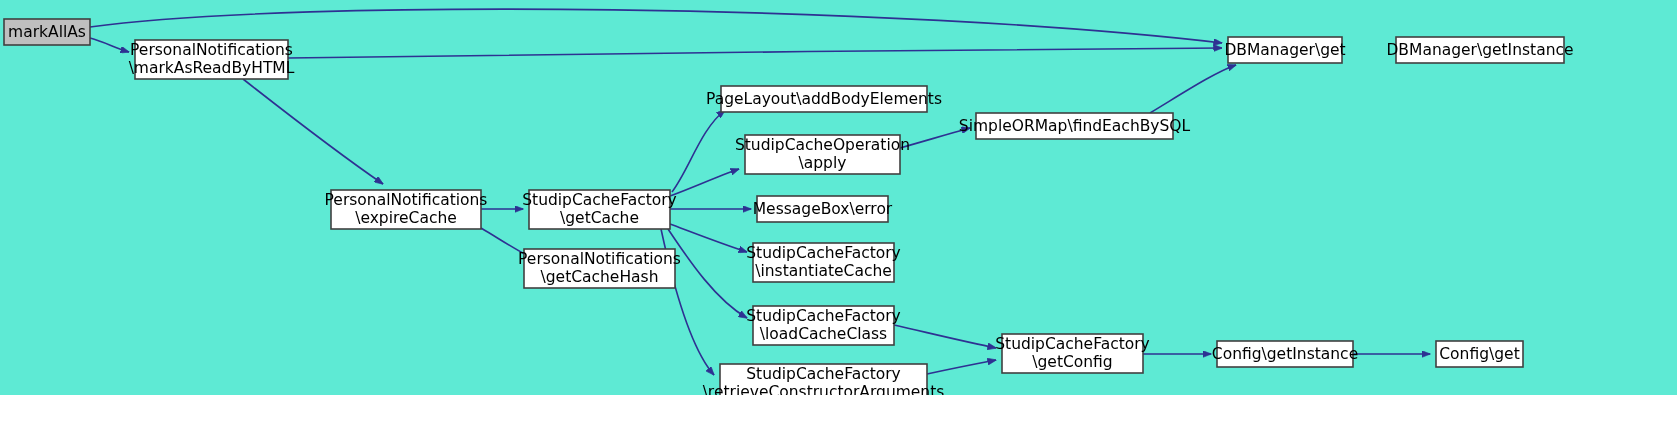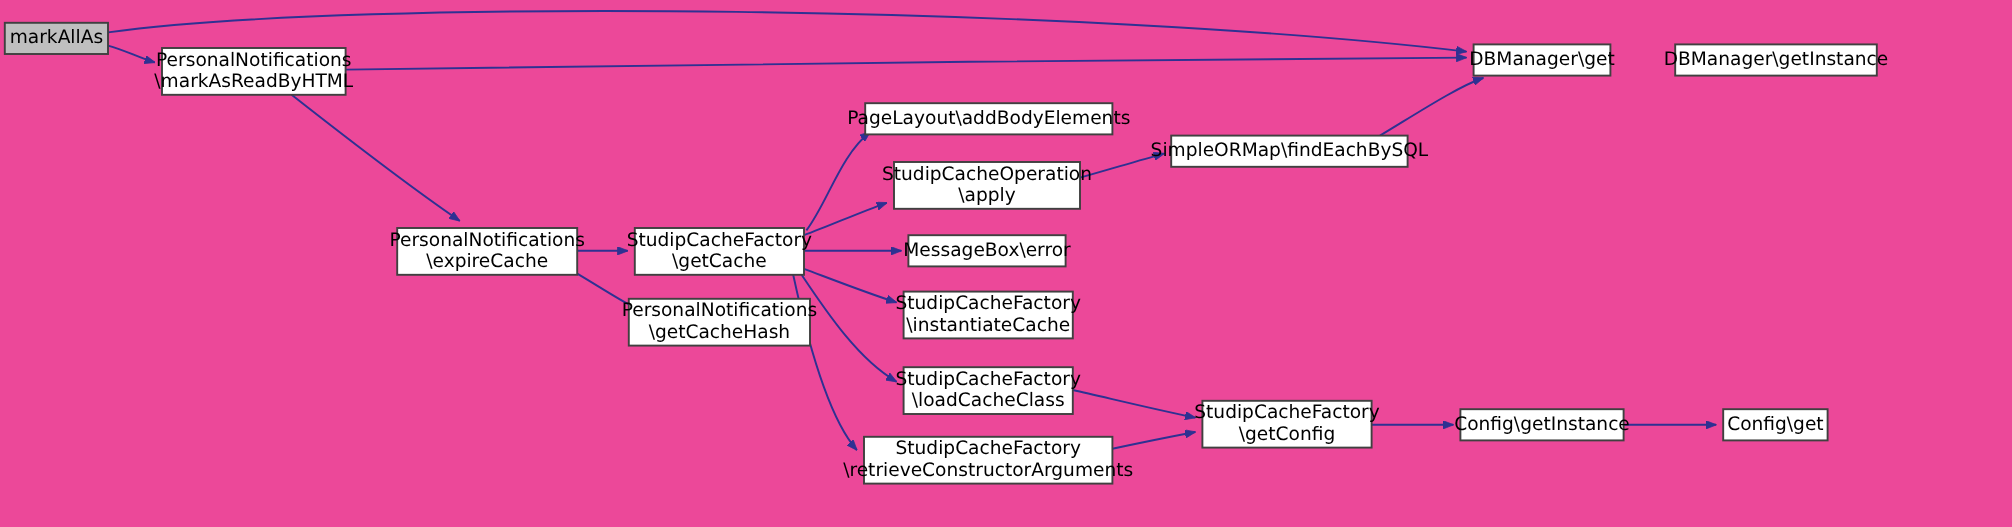--- a/index.html
+++ b/index.html
@@ -3,22 +3,22 @@
 <meta charset="utf-8">
 <style>
   html, body {
     margin: 0;
     padding: 0;
     background: #ffffff;
   }
   #graph-root {
     position: relative;
     width: 1677px;
-    height: 439px;
-    background: #ec4899;
+    height: 395px;
+    background: #5eead4;
     font-family: "DejaVu Sans", "Liberation Sans", sans-serif;
     overflow: hidden;
   }
   svg.graph-canvas {
     position: absolute;
     left: 0;
     top: 0;
     width: 1677px;
     height: 439px;
     display: block;

